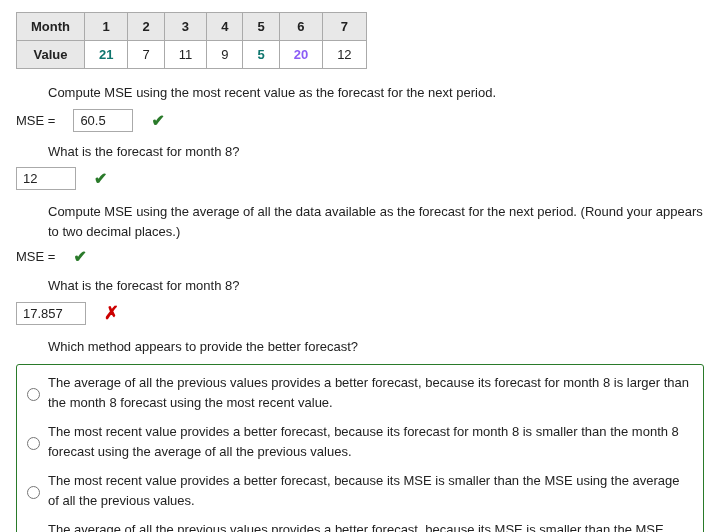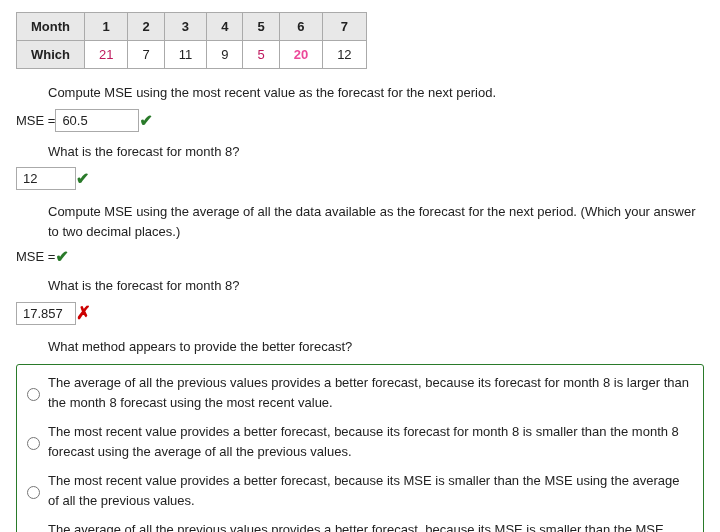--- a/index.html
+++ b/index.html
@@ -21,53 +21,53 @@
       border: 1px solid #aaa;
       padding: 6px 14px;
       text-align: center;
       min-width: 36px;
     }
     .data-table th {
       background: #e8e8e8;
       font-weight: bold;
     }
     .data-table td.highlight {
-      color: #be185d;
-      font-weight: normal;
+      color: #0f766e;
+      font-weight: bold;
     }
     .data-table td.green {
-      color: #ec4899;
+      color: #8b5cf6;
       font-weight: bold;
     }
 
     
     .section {
       margin-bottom: 12px;
     }
     .section p {
       margin-bottom: 6px;
       line-height: 1.5;
       margin-left: 32px;
     }
 
     
     .answer-row {
       display: flex;
       align-items: center;
-      gap: 0;
+      gap: 18px;
       margin-bottom: 10px;
     }
     .answer-row label {
       font-size: 13px;
     }
     .answer-input {
       border: 1px solid #aaa;
       padding: 3px 6px;
       font-size: 13px;
-      width: 84px;
+      width: 60px;
       color: #222;
     }
     .check-icon {
       color: #2a7a2a;
       font-size: 16px;
       font-weight: bold;
     }
     .cross-icon {
       color: #c00;
       font-size: 18px;
@@ -108,21 +108,21 @@
     <th>Month</th>
     <th>1</th>
     <th>2</th>
     <th>3</th>
     <th>4</th>
     <th>5</th>
     <th>6</th>
     <th>7</th>
   </tr>
   <tr>
-    <th>Which</th>
+    <th>Value</th>
     <td class="highlight">21</td>
     <td>7</td>
     <td>11</td>
     <td>9</td>
     <td class="highlight">5</td>
     <td class="green">20</td>
     <td>12</td>
   </tr>
 </tbody>
   </table>
@@ -135,34 +135,34 @@
     <span class="check-icon">✔</span>
   </div>
   <p>What is the forecast for month 8?</p>
   <div class="answer-row">
     <input class="answer-input" type="text" value="12" style="width: 60px;">
     <span class="check-icon">✔</span>
   </div>
 </div>
 
 <div class="section">
-  <p>Compute MSE using the average of all the data available as the forecast for the next period. (Which your answer to two decimal places.)</p>
+  <p>Compute MSE using the average of all the data available as the forecast for the next period. (Round your appears to two decimal places.)</p>
   <div class="answer-row">
     <label>MSE =</label>
     <span class="check-icon">✔</span>
   </div>
   <p>What is the forecast for month 8?</p>
   <div class="answer-row">
-    <input class="answer-input" type="text" value="17.857" style="width: 60px;">
+    <input class="answer-input" type="text" value="17.857" style="width: 70px;">
     <span class="cross-icon">✗</span>
   </div>
 </div>
 
 <div class="section">
-  <p>What method appears to provide the better forecast?</p>
+  <p>Which method appears to provide the better forecast?</p>
   <div class="radio-group">
     <div class="radio-option">
       <input type="radio" name="better" id="opt1" style="">
       <span>The average of all the previous values provides a better forecast, because its forecast for month 8 is larger than the month 8 forecast using the most recent value.</span>
     </div>
     <div class="radio-option">
       <input type="radio" name="better" id="opt2" style="">
       <span>The most recent value provides a better forecast, because its forecast for month 8 is smaller than the month 8 forecast using the average of all the previous values.</span>
     </div>
     <div class="radio-option">

